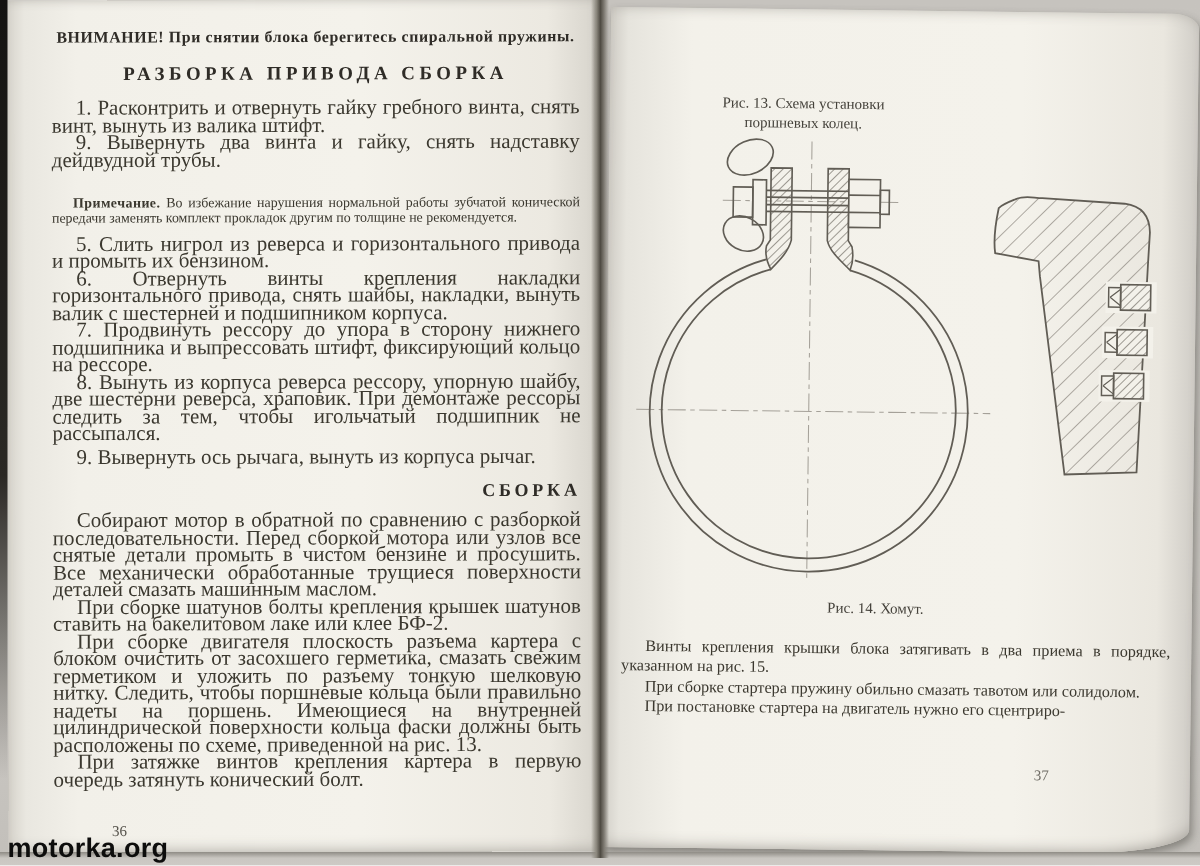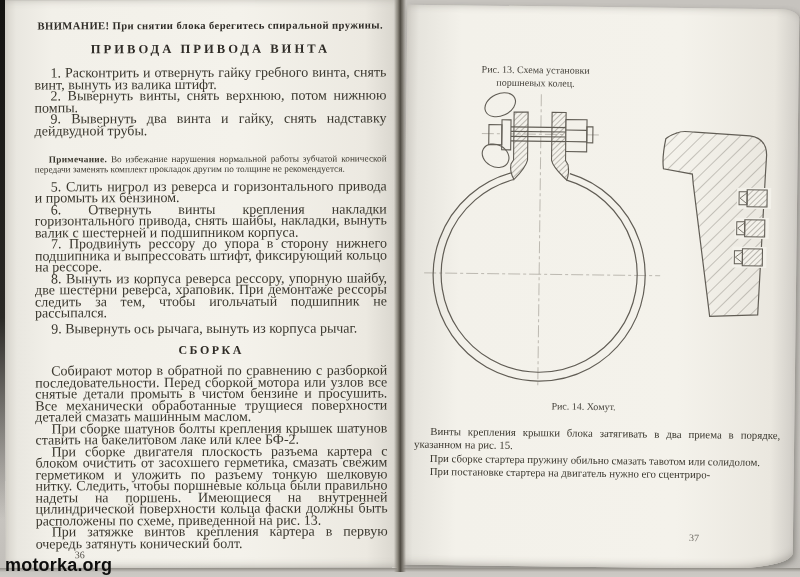--- a/index.html
+++ b/index.html
@@ -19,49 +19,48 @@
   .gutter{position:absolute;left:394px;top:0;width:12px;height:572px;z-index:5;
     background:linear-gradient(90deg,rgba(150,146,139,0) 0%,#8d897f 30%,#4e4a42 52%,#7d7971 72%,rgba(190,187,180,0) 100%);}
   .bottom-strip{position:absolute;left:0;bottom:0;width:100%;height:9px;
     background:linear-gradient(180deg,#8f8c85 0%,#c9c6c1 45%,#cdcac5 100%);z-index:4;}
   .watermark{position:absolute;left:5px;bottom:1px;z-index:9;font-family:"Liberation Sans",sans-serif;
     font-weight:bold;font-size:18px;color:#0d0d0c;letter-spacing:.2px;}
   
   .lp-inner{position:absolute;left:30px;right:10px;top:20px;}
   .warning{text-align:center;font-weight:bold;font-size:10.6px;letter-spacing:.4px;color:#2f2c27;}
   .h-main{text-align:center;font-weight:bold;font-size:12.6px;letter-spacing:3px;margin:11px 0 10px 0;color:#2f2c27;}
-  .h-sub{text-align:center;font-weight:bold;font-size:12px;letter-spacing:2.5px;margin:9px 0 7px 0;color:#2f2c27;}
+  .h-sub{text-align:right;font-weight:bold;font-size:12px;letter-spacing:2.5px;margin:9px 0 7px 0;color:#2f2c27;}
   p.body{margin:0;font-size:14px;line-height:11.5px;text-align:justify;text-indent:16px;color:#3b382f;}
   p.sp{margin-top:4px;}
   p.note{margin:18px 0 6px 0;font-size:9.3px;line-height:10.3px;text-align:justify;text-indent:14px;color:#3b382f;}
   p.note b{letter-spacing:.3px;}
   .pagenum{position:absolute;font-size:10px;color:#55524b;}
   .pagenum-left{left:69px;top:549px;}
-  .pagenum-right{left:288px;top:524px;color:#6e6b64;}
+  .pagenum-right{left:288px;top:504px;color:#6e6b64;}
   
   .fig13-caption{position:absolute;left:34px;top:57px;width:190px;text-align:center;
     font-size:10px;line-height:13px;color:#45423b;}
   .figure-svg{position:absolute;left:8px;top:84px;}
   .fig14-caption{position:absolute;left:56px;top:394px;width:250px;text-align:center;
     font-size:10px;color:#45423b;}
   .rp-text{position:absolute;left:12px;top:420px;width:366px;}
   .rp-text p.body{font-size:10.8px;line-height:13.4px;}
 </style>
 </head>
 <body>
 
 <div class="scan">
 
   <div class="page left-page">
     <div class="lp-inner">
       <div class="warning">ВНИМАНИЕ! При снятии блока берегитесь спиральной пружины.</div>
-      <div class="h-main">ПРИВОДА ПРИВОДА ВИНТА</div>
+      <div class="h-main">РАЗБОРКА ПРИВОДА СБОРКА</div>
 
       <p class="body">1. Расконтрить и отвернуть гайку гребного винта, снять винт, вынуть из валика штифт.</p>
-      <p class="body">2. Вывернуть винты, снять верхнюю, потом нижнюю помпы.</p>
       <p class="body">9. Вывернуть два винта и гайку, снять надставку дейдвудной трубы.</p>
 
       <p class="note"><b>Примечание.</b><span> Во избежание нарушения нормальной работы зубчатой конической передачи заменять комплект прокладок другим по толщине не рекомендуется.</span></p>
 
       <p class="body">5. Слить нигрол из реверса и горизонтального привода и промыть их бензином.</p>
       <p class="body">6. Отвернуть винты крепления накладки горизонтального привода, снять шайбы, накладки, вынуть валик с шестерней и подшипником корпуса.</p>
       <p class="body">7. Продвинуть рессору до упора в сторону нижнего подшипника и выпрессовать штифт, фиксирующий кольцо на рессоре.</p>
       <p class="body">8. Вынуть из корпуса реверса рессору, упорную шайбу, две шестерни реверса, храповик. При демонтаже рессоры следить за тем, чтобы игольчатый подшипник не рассыпался.</p>
       <p class="body sp">9. Вывернуть ось рычага, вынуть из корпуса рычаг.</p>
 

